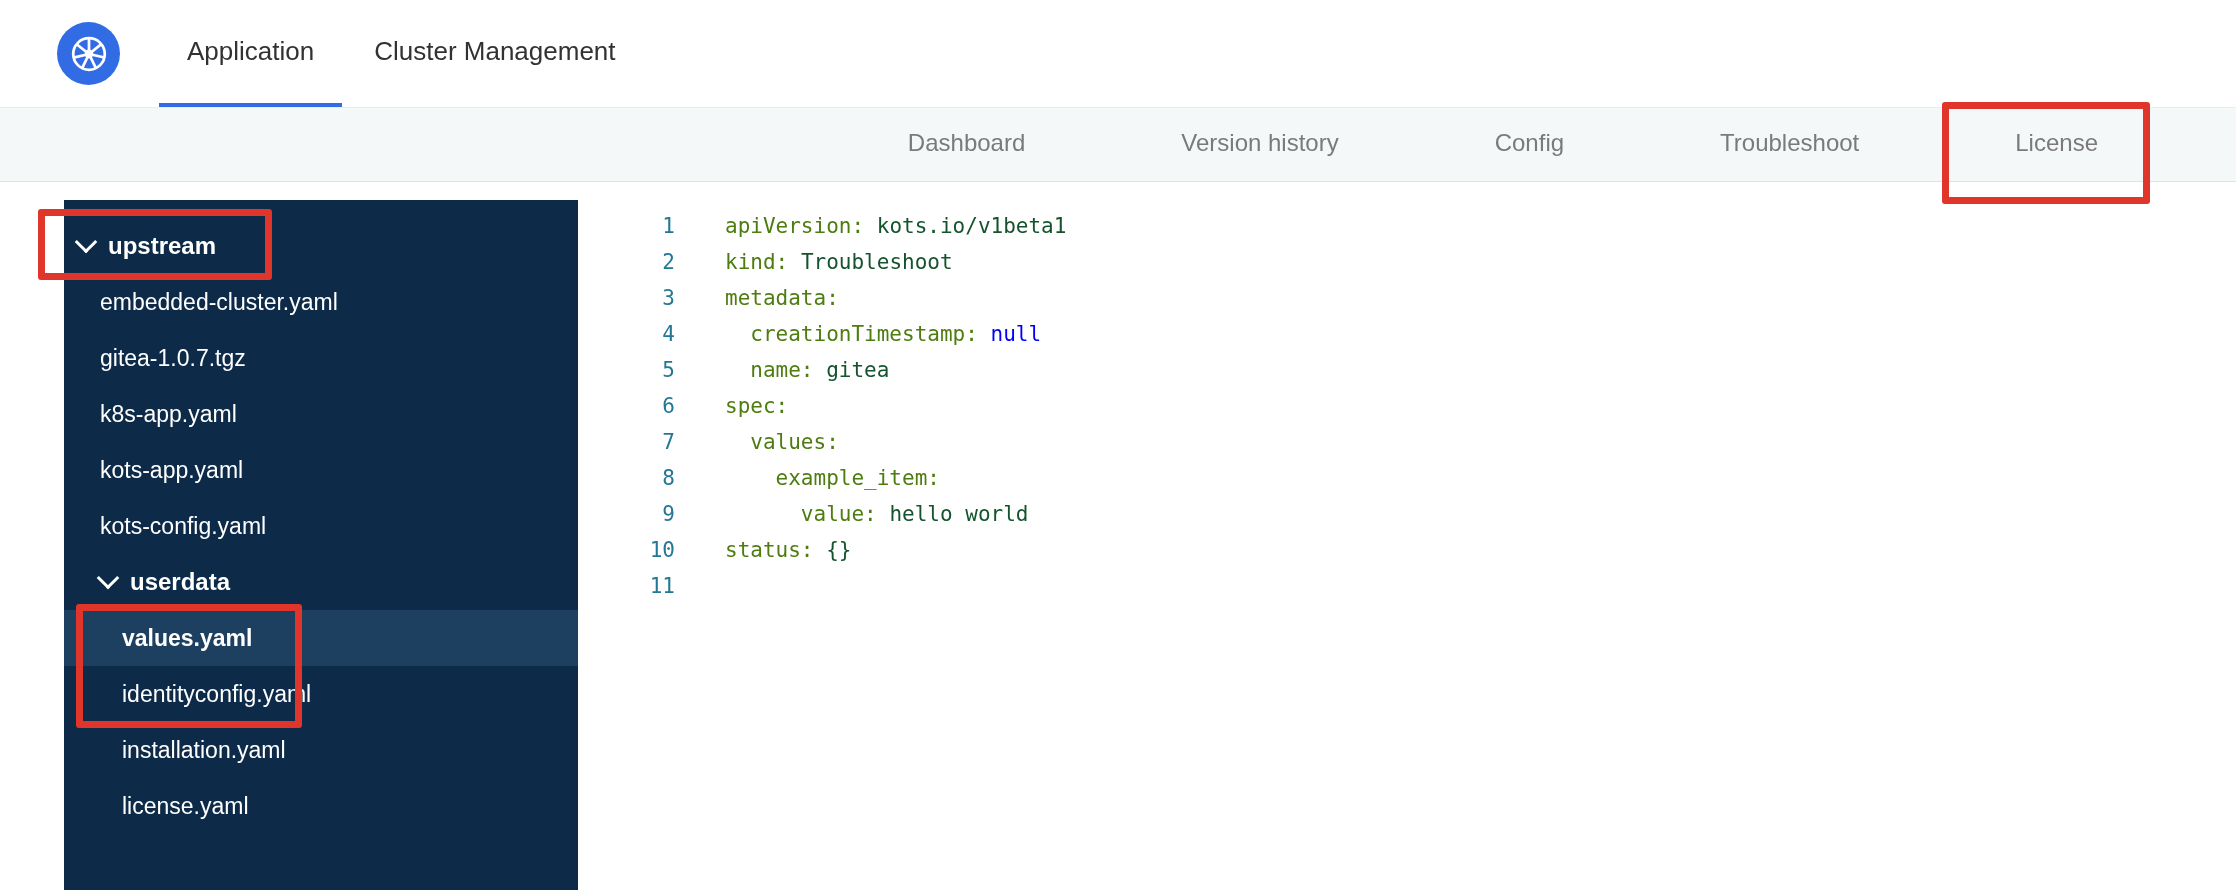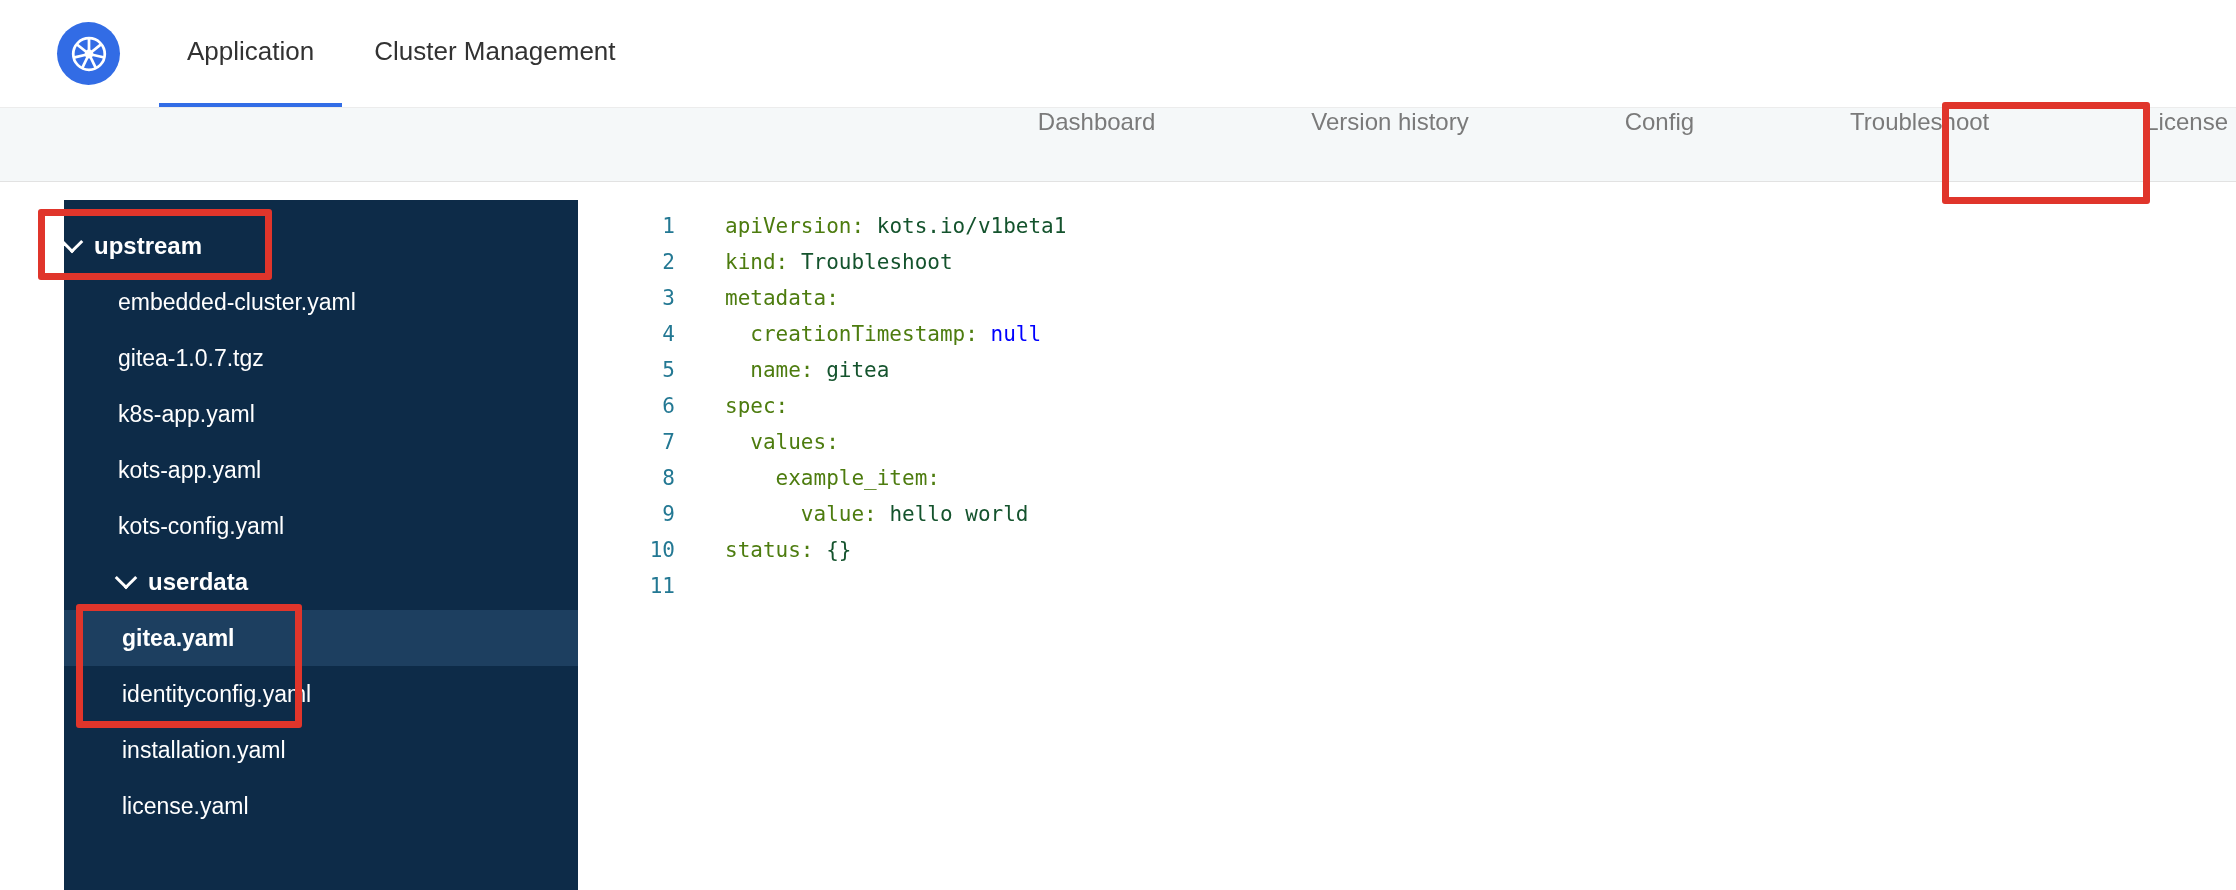--- a/index.html
+++ b/index.html
@@ -20,38 +20,38 @@
     display:flex;align-items:center;padding:0 28px;font-size:26px;color:#323232;
     border-bottom:4px solid transparent;box-sizing:border-box;cursor:pointer;white-space:nowrap;
   }
   .htab.active{border-bottom-color:#326de6}
 
   
   .subnav{
     position:absolute;left:0;top:107px;width:2236px;height:75px;background:#f5f8f9;
     border-top:1px solid #ececec;border-bottom:1px solid #e2e2e2;box-sizing:border-box;
   }
-  .subnav-tabs{height:100%;display:flex;justify-content:flex-end;align-items:flex-start;
-    gap:140px}
+  .subnav-tabs{height:100%;display:flex;justify-content:flex-end;align-items:center;
+    padding-right:130px;gap:140px}
   .ntab{
     display:flex;align-items:center;padding:0 8px;font-size:24px;color:#7a7a7a;
     border-bottom:4px solid transparent;box-sizing:border-box;cursor:pointer;white-space:nowrap;
   }
   .ntab.active{color:#323232;border-bottom-color:#326de6}
 
   
   .sidebar{
     position:absolute;left:64px;top:200px;width:514px;height:690px;background:#0d2b48;
     padding-top:18px;box-sizing:border-box;color:#ffffff;overflow:hidden;
   }
   .trow{height:56px;display:flex;align-items:center;font-size:23px;cursor:pointer;box-sizing:border-box}
   .trow.folder{font-weight:bold;font-size:24px}
   .trow.selected{background:#1d3f60;font-weight:bold}
-  .lvl0{}
-  .lvl1{padding-left:54px}
+  .lvl0{padding-left:14px}
+  .lvl1{padding-left:36px}
   .lvl2{padding-left:58px}
   .chev{
     width:13px;height:13px;border-right:3px solid #ffffff;border-bottom:3px solid #ffffff;
     transform:rotate(45deg);margin:-8px 14px 0 0;flex:none;
   }
 
   
   .editor{
     position:absolute;left:578px;top:200px;right:0;bottom:0;background:#ffffff;
     padding-top:8px;font-family:"DejaVu Sans Mono",monospace;font-size:21px;
@@ -124,21 +124,21 @@
       <span class="tlabel">kots-app.yaml</span>
     </div>
     <div class="trow lvl1">
       <span class="tlabel">kots-config.yaml</span>
     </div>
     <div class="trow lvl1 folder">
       <span class="chev"></span>
       <span class="tlabel">userdata</span>
     </div>
     <div class="trow lvl2 selected">
-      <span class="tlabel">gitea.yaml</span>
+      <span class="tlabel">values.yaml</span>
     </div>
     <div class="trow lvl2">
       <span class="tlabel">identityconfig.yaml</span>
     </div>
     <div class="trow lvl2">
       <span class="tlabel">installation.yaml</span>
     </div>
     <div class="trow lvl2">
       <span class="tlabel">license.yaml</span>
     </div>

